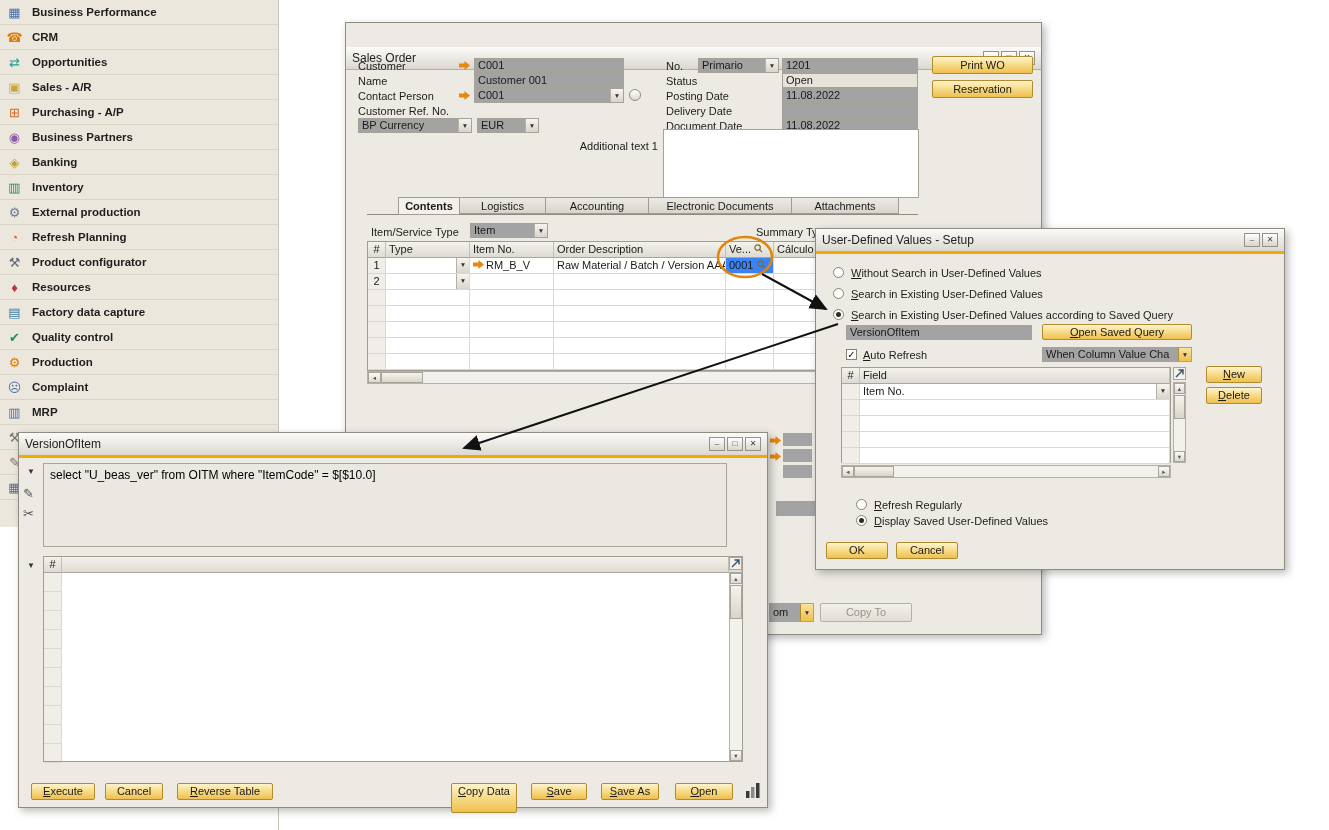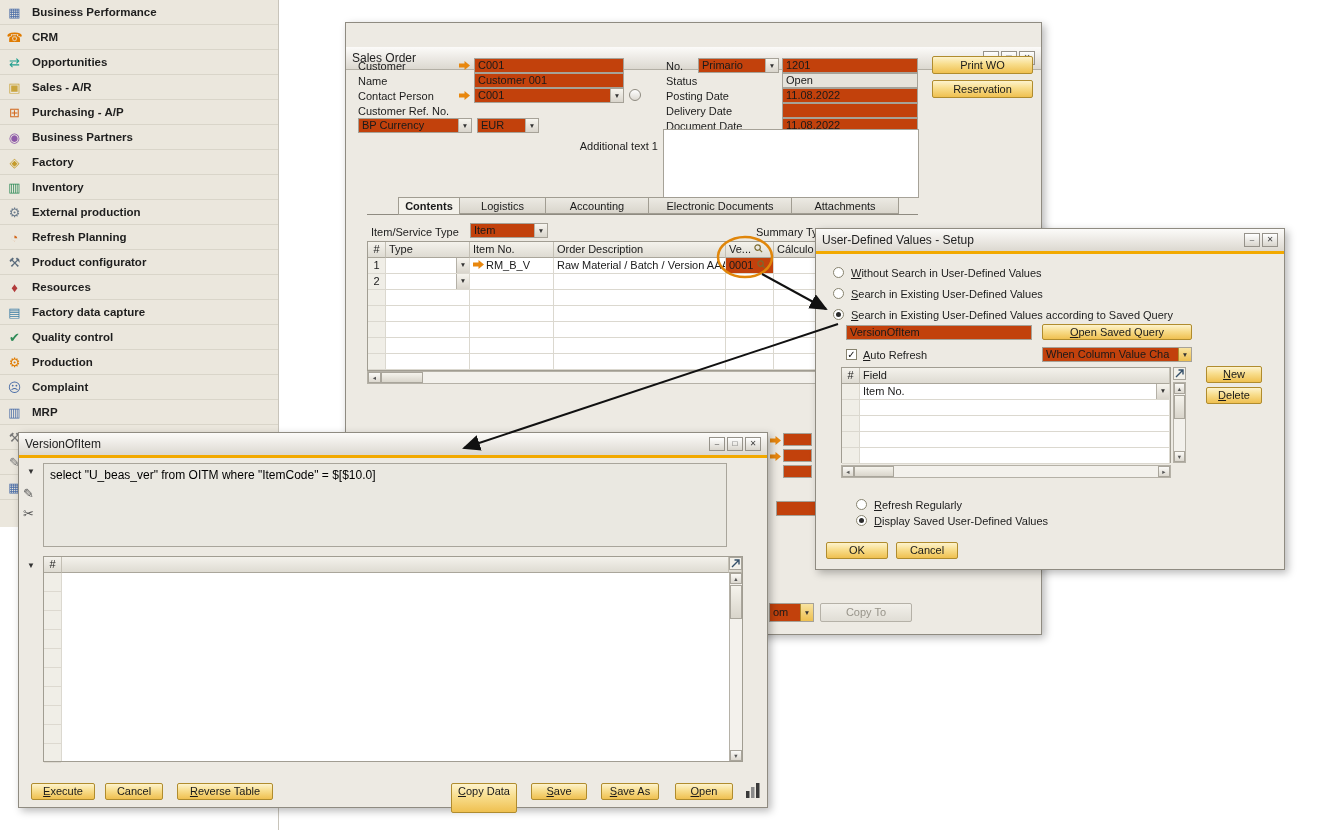--- a/index.html
+++ b/index.html
@@ -35,21 +35,21 @@
     padding:0 6px; font-size:12px; color:#222; background:linear-gradient(#fcfbf9,#dcd8d0); }
   .titlebar.active { border-bottom:3px solid #f2a900; height:25px; }
   .titlebar.inactive { border-bottom:1px solid #b3afa5; height:23px;margin-top:24px; }
   .winbtns { margin-left:auto; display:flex; gap:2px; }
   .wb { width:16px; height:14px; border:1px solid #96928a; background:linear-gradient(#ffffff,#d9d5cd);
         font-size:8px; line-height:12px; text-align:center; color:#444; cursor:pointer; }
   .wb-min::after{content:"–"} .wb-max::after{content:"□"} .wb-close::after{content:"✕"}
 
   
   .lbl { position:absolute; white-space:nowrap; color:#1c1c1c; }
-  .fld { position:absolute; height:15px; background:#c2410c; border:1px solid #a6a298; padding:0 3px;
+  .fld { position:absolute; height:15px; background:#a3a3a3; border:1px solid #a6a298; padding:0 3px;
          line-height:13px; white-space:nowrap; overflow:hidden; }
   .fld.ro { background:#e6e3db; }
   .caret { position:absolute; right:0; top:0; bottom:0; width:13px; border-left:1px solid #b5b1a7;
            background:linear-gradient(#f7f5ef,#d9d5cc); text-align:center; }
   .caret::after { content:"▼"; font-size:6.5px; color:#333; position:relative; top:-1px; }
   .goldcaret { background:linear-gradient(#f8e3a0,#eec050); border-left:1px solid #b08c2e; }
   .ybtn { position:absolute; border:1px solid #b08c2e; border-radius:2px; color:#1a1a1a; text-align:center;
           background:linear-gradient(#fdf3cd,#f8dd8c 45%,#efc050); line-height:15px; cursor:pointer; }
   .gbtn { position:absolute; border:1px solid #b5b1a7; border-radius:2px; color:#98948a; text-align:center;
           background:linear-gradient(#f2f0ea,#e0ddd5); line-height:17px; }
@@ -108,21 +108,21 @@
     <div class="sb-item">
         <span class="sb-ico ic5"></span>
         <span>Purchasing - A/P</span>
       </div>
     <div class="sb-item">
         <span class="sb-ico ic6"></span>
         <span>Business Partners</span>
       </div>
     <div class="sb-item">
         <span class="sb-ico ic7"></span>
-        <span>Factory</span>
+        <span>Banking</span>
       </div>
     <div class="sb-item">
         <span class="sb-ico ic8"></span>
         <span>Inventory</span>
       </div>
     <div class="sb-item">
         <span class="sb-ico ic9"></span>
         <span>External production</span>
       </div>
     <div class="sb-item">
@@ -238,21 +238,21 @@
       </div>
       <div class="grow">
         <div class="gc" style="width:18px;text-align:center;background:#f0eee7;">1</div>
         <div class="gc" style="width:84px;">
             <span class="caret"></span>
           </div>
         <div class="gc" style="width:84px;"><svg width="11" height="9" viewBox="0 0 11 9" style="margin-right:2px;">
               <path d="M0 2.5h5.5V0L11 4.5 5.5 9V6.5H0z" fill="#e8870e"></path>
             </svg><span>RM_B_V</span></div>
         <div class="gc" style="width:172px;">Raw Material / Batch / Version AAA</div>
-        <div class="gc" style="width:48px;background:#c2410c;"><span>0001</span> <svg width="9" height="9" viewBox="0 0 10 10">
+        <div class="gc" style="width:48px;background:#3b82f6;"><span>0001</span> <svg width="9" height="9" viewBox="0 0 10 10">
               <circle cx="4" cy="4" r="3" fill="none" stroke="#7a6a30" stroke-width="1.3"></circle>
               <line x1="6.2" y1="6.2" x2="9" y2="9" stroke="#7a6a30" stroke-width="1.3"></line>
             </svg></div>
         <div class="gc" style="width:52px;"></div>
         <div class="gc" style="flex:1;"></div>
       </div>
       <div class="grow">
         <div class="gc" style="width:18px;text-align:center;background:#f0eee7;">2</div>
         <div class="gc" style="width:84px;">
             <span class="caret"></span>

